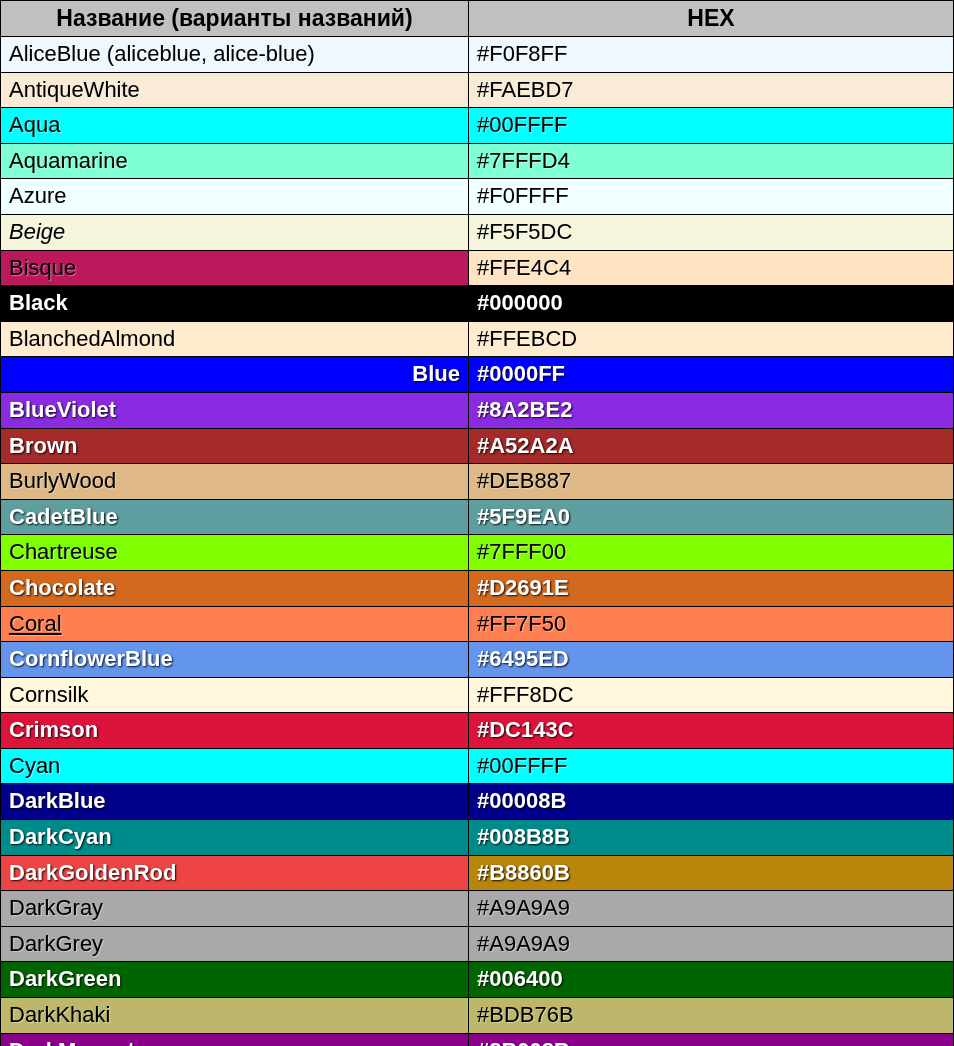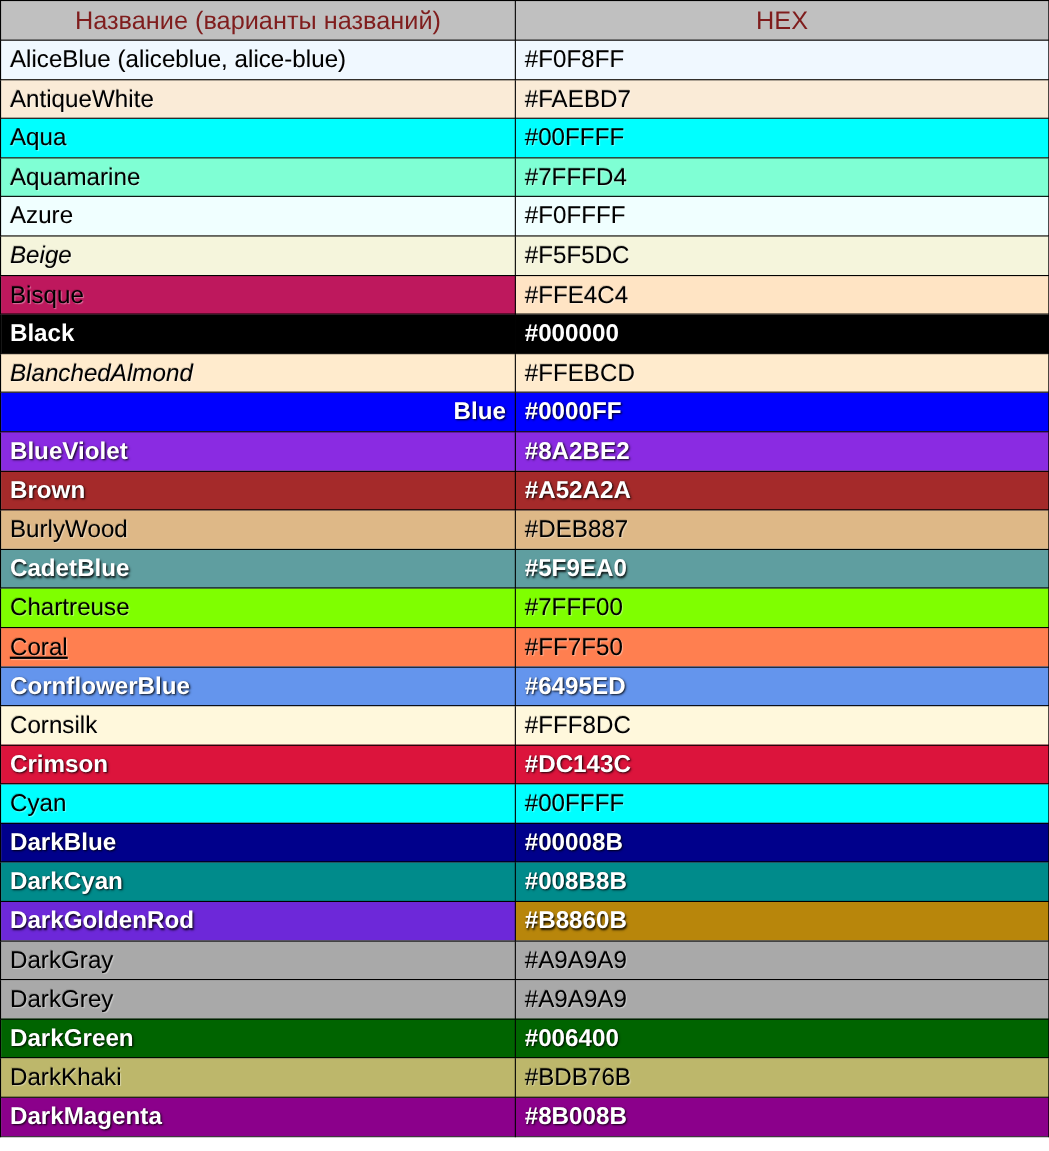--- a/index.html
+++ b/index.html
@@ -11,26 +11,26 @@
     width: 954px;
     background: #fff;
   }
   table {
     width: 100%;
     border-collapse: collapse;
     table-layout: fixed;
   }
   th {
     background: #c0c0c0;
-    font-weight: normal;
+    font-weight: bold;
     font-size: 23px;
     text-align: center;
     padding: 4px 8px;
     border: 1px solid #000;
-    color: #7f1d1d;
+    color: #000000;
     margin-left: 28px;
   }
   td {
     border: 1px solid #000;
     padding: 3px 8px;
     vertical-align: middle;
     height: 34px;
     font-size: 22px;
     line-height: 1.3;
   }
@@ -87,21 +87,21 @@
       </tr>
       <tr>
         <td class="cell-name" style="background-color: #be185d;"><span class="txt">Bisque</span></td>
         <td class="cell-hex" style="background-color: rgb(255, 228, 196);"><span class="txt">#FFE4C4</span></td>
       </tr>
       <tr>
         <td class="cell-name" style="background-color: rgb(0, 0, 0);"><span class="light-txt">Black</span></td>
         <td class="cell-hex" style="background-color: rgb(0, 0, 0);"><span class="light-txt">#000000</span></td>
       </tr>
       <tr>
-        <td class="cell-name" style="background-color: rgb(255, 235, 205); font-style: italic;"><span class="txt">BlanchedAlmond</span></td>
+        <td class="cell-name" style="background-color: rgb(255, 235, 205);"><span class="txt">BlanchedAlmond</span></td>
         <td class="cell-hex" style="background-color: rgb(255, 235, 205);"><span class="txt">#FFEBCD</span></td>
       </tr>
       <tr>
         <td class="cell-name" style="background-color: rgb(0, 0, 255); text-align: right;"><span class="light-txt">Blue</span></td>
         <td class="cell-hex" style="background-color: rgb(0, 0, 255);"><span class="light-txt">#0000FF</span></td>
       </tr>
       <tr>
         <td class="cell-name" style="background-color: rgb(138, 43, 226);"><span class="light-txt">BlueViolet</span></td>
         <td class="cell-hex" style="background-color: rgb(138, 43, 226);"><span class="light-txt">#8A2BE2</span></td>
       </tr>
@@ -113,20 +113,24 @@
         <td class="cell-name" style="background-color: rgb(222, 184, 135);"><span class="txt">BurlyWood</span></td>
         <td class="cell-hex" style="background-color: rgb(222, 184, 135);"><span class="txt">#DEB887</span></td>
       </tr>
       <tr>
         <td class="cell-name" style="background-color: rgb(95, 158, 160);"><span class="light-txt">CadetBlue</span></td>
         <td class="cell-hex" style="background-color: rgb(95, 158, 160);"><span class="light-txt">#5F9EA0</span></td>
       </tr>
       <tr>
         <td class="cell-name" style="background-color: rgb(127, 255, 0);"><span class="txt">Chartreuse</span></td>
         <td class="cell-hex" style="background-color: rgb(127, 255, 0);"><span class="txt">#7FFF00</span></td>
+      </tr>
+      <tr>
+        <td class="cell-name" style="background-color: rgb(210, 105, 30);"><span class="light-txt">Chocolate</span></td>
+        <td class="cell-hex" style="background-color: rgb(210, 105, 30);"><span class="light-txt">#D2691E</span></td>
       </tr>
       <tr>
         <td class="cell-name" style="background-color: rgb(255, 127, 80); text-decoration: underline;"><span class="txt">Coral</span></td>
         <td class="cell-hex" style="background-color: rgb(255, 127, 80);"><span class="txt">#FF7F50</span></td>
       </tr>
       <tr>
         <td class="cell-name" style="background-color: rgb(100, 149, 237);"><span class="light-txt">CornflowerBlue</span></td>
         <td class="cell-hex" style="background-color: rgb(100, 149, 237);"><span class="light-txt">#6495ED</span></td>
       </tr>
       <tr>
@@ -143,21 +147,21 @@
       </tr>
       <tr>
         <td class="cell-name" style="background-color: rgb(0, 0, 139);"><span class="light-txt">DarkBlue</span></td>
         <td class="cell-hex" style="background-color: rgb(0, 0, 139);"><span class="light-txt">#00008B</span></td>
       </tr>
       <tr>
         <td class="cell-name" style="background-color: rgb(0, 139, 139);"><span class="light-txt">DarkCyan</span></td>
         <td class="cell-hex" style="background-color: rgb(0, 139, 139);"><span class="light-txt">#008B8B</span></td>
       </tr>
       <tr>
-        <td class="cell-name" style="background-color: #6d28d9;"><span class="light-txt">DarkGoldenRod</span></td>
+        <td class="cell-name" style="background-color: #ef4444;"><span class="light-txt">DarkGoldenRod</span></td>
         <td class="cell-hex" style="background-color: rgb(184, 134, 11);"><span class="light-txt">#B8860B</span></td>
       </tr>
       <tr>
         <td class="cell-name" style="background-color: rgb(169, 169, 169);"><span class="txt">DarkGray</span></td>
         <td class="cell-hex" style="background-color: rgb(169, 169, 169);"><span class="txt">#A9A9A9</span></td>
       </tr>
       <tr>
         <td class="cell-name" style="background-color: rgb(169, 169, 169);"><span class="txt">DarkGrey</span></td>
         <td class="cell-hex" style="background-color: rgb(169, 169, 169);"><span class="txt">#A9A9A9</span></td>
       </tr>

